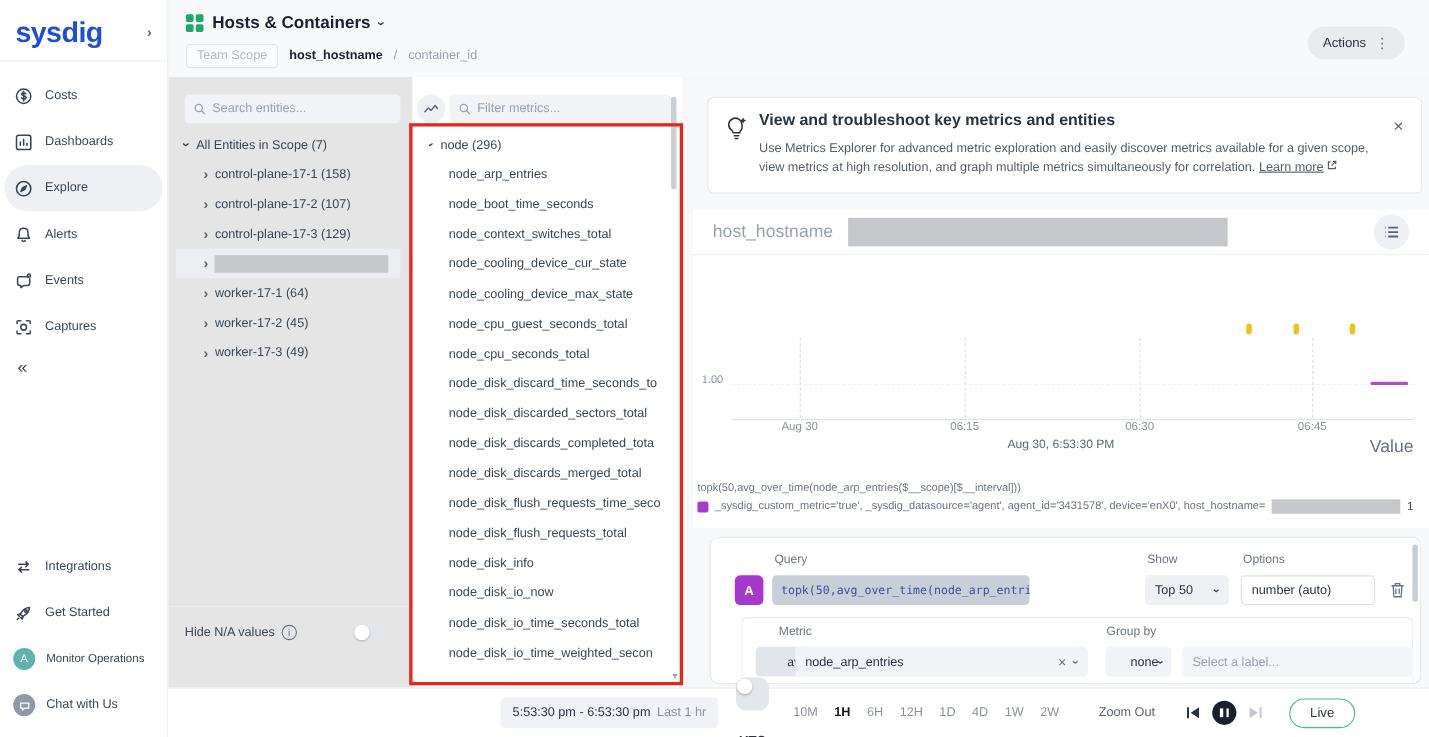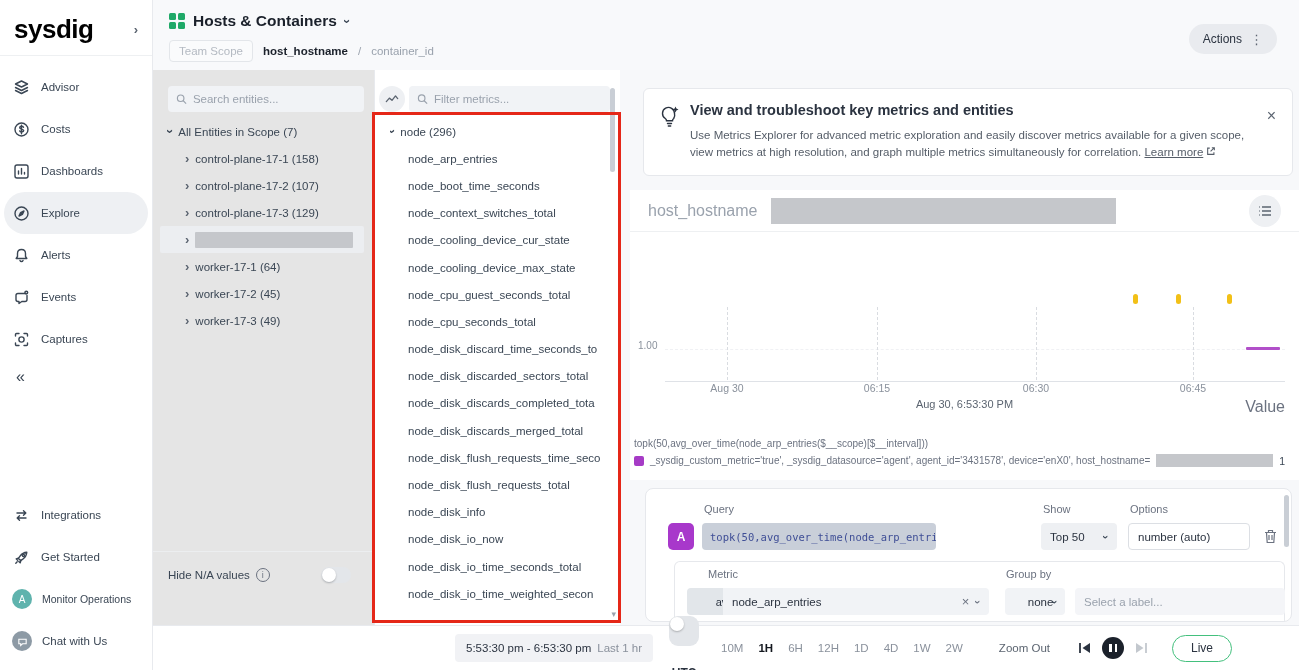--- a/index.html
+++ b/index.html
@@ -3,21 +3,21 @@
 <meta charset="utf-8">
 <style>
   * { margin:0; padding:0; box-sizing:border-box; }
   html,body { width:1299px; height:670px; overflow:hidden; }
   body { font-family:"Liberation Sans", sans-serif; background:#f7f8fa; color:#2b3340; }
   .app { position:relative; width:1299px; height:670px; }
 
   
   .sidebar { position:absolute; left:0; top:0; width:153px; height:670px; background:#fff; border-right:1px solid #e8eaee; z-index:5;}
   .logo-row { display:flex; align-items:center; justify-content:space-between; padding:14px 14px 10px 14px; border-bottom:1px solid #eef0f2;}
-  .logo { font-size:26px; font-weight:bold; color:#000000; letter-spacing:-0.5px;}
+  .logo { font-size:26px; font-weight:bold; color:#1d4ed8; letter-spacing:-0.5px;}
   .logo-chev { color:#3a4654; font-size:15px; cursor:pointer;}
   .nav { padding-top:10px; }
   .nav-item { display:flex; align-items:center; gap:10px; height:42px; padding:0 12px; font-size:11.5px; color:#3a4654; cursor:pointer; }
   .nav-item.sel { background:#eef0f3; border-radius:21px; margin:0 4px; padding:0 8px; }
   .nav-icon { width:19px; height:19px; display:flex; align-items:center; justify-content:center; flex:0 0 19px;}
   .nav-icon svg { stroke:#3a4654; fill:none; stroke-width:1.4; stroke-linecap:round; stroke-linejoin:round;}
   .collapse { font-size:16px; color:#3a4654; padding:8px 16px; cursor:pointer;}
   .sidebar-bottom { position:absolute; bottom:8px; left:0; right:0;}
   .avatar { width:20px; height:20px; border-radius:50%; background:#5fb3ad; color:#fff; font-size:10px; display:flex; align-items:center; justify-content:center; }
   .avatar.gray { background:#8d9aa5; }
@@ -141,30 +141,20 @@
 
   <div class="sidebar">
     <div class="logo-row">
       <span class="logo">sysdig</span>
       <span class="logo-chev chev-r">›</span>
     </div>
     <div class="nav">
       <div class="nav-item">
         <span class="nav-icon">
             <svg width="17" height="17" viewBox="0 0 17 17">
-              <path d="M8.5 2l6 3-6 3-6-3z"></path>
-              <path d="M2.5 8.5l6 3 6-3"></path>
-              <path d="M2.5 11.5l6 3 6-3"></path>
-            </svg>
-          </span>
-        <span>Advisor</span>
-      </div>
-      <div class="nav-item">
-        <span class="nav-icon">
-            <svg width="17" height="17" viewBox="0 0 17 17">
               <circle cx="8.5" cy="8.5" r="6.5"></circle>
               <path d="M10.5 6.3c-.4-.8-1.2-1-2-1-1 0-1.8.5-1.8 1.4 0 1.8 4 1 4 2.9 0 .9-.9 1.4-1.9 1.4-.9 0-1.8-.4-2.1-1.1M8.5 4.2v8.6"></path>
             </svg>
           </span>
         <span>Costs</span>
       </div>
       <div class="nav-item">
         <span class="nav-icon">
             <svg width="17" height="17" viewBox="0 0 17 17">
               <rect x="2" y="2" width="13" height="13" rx="2"></rect>

